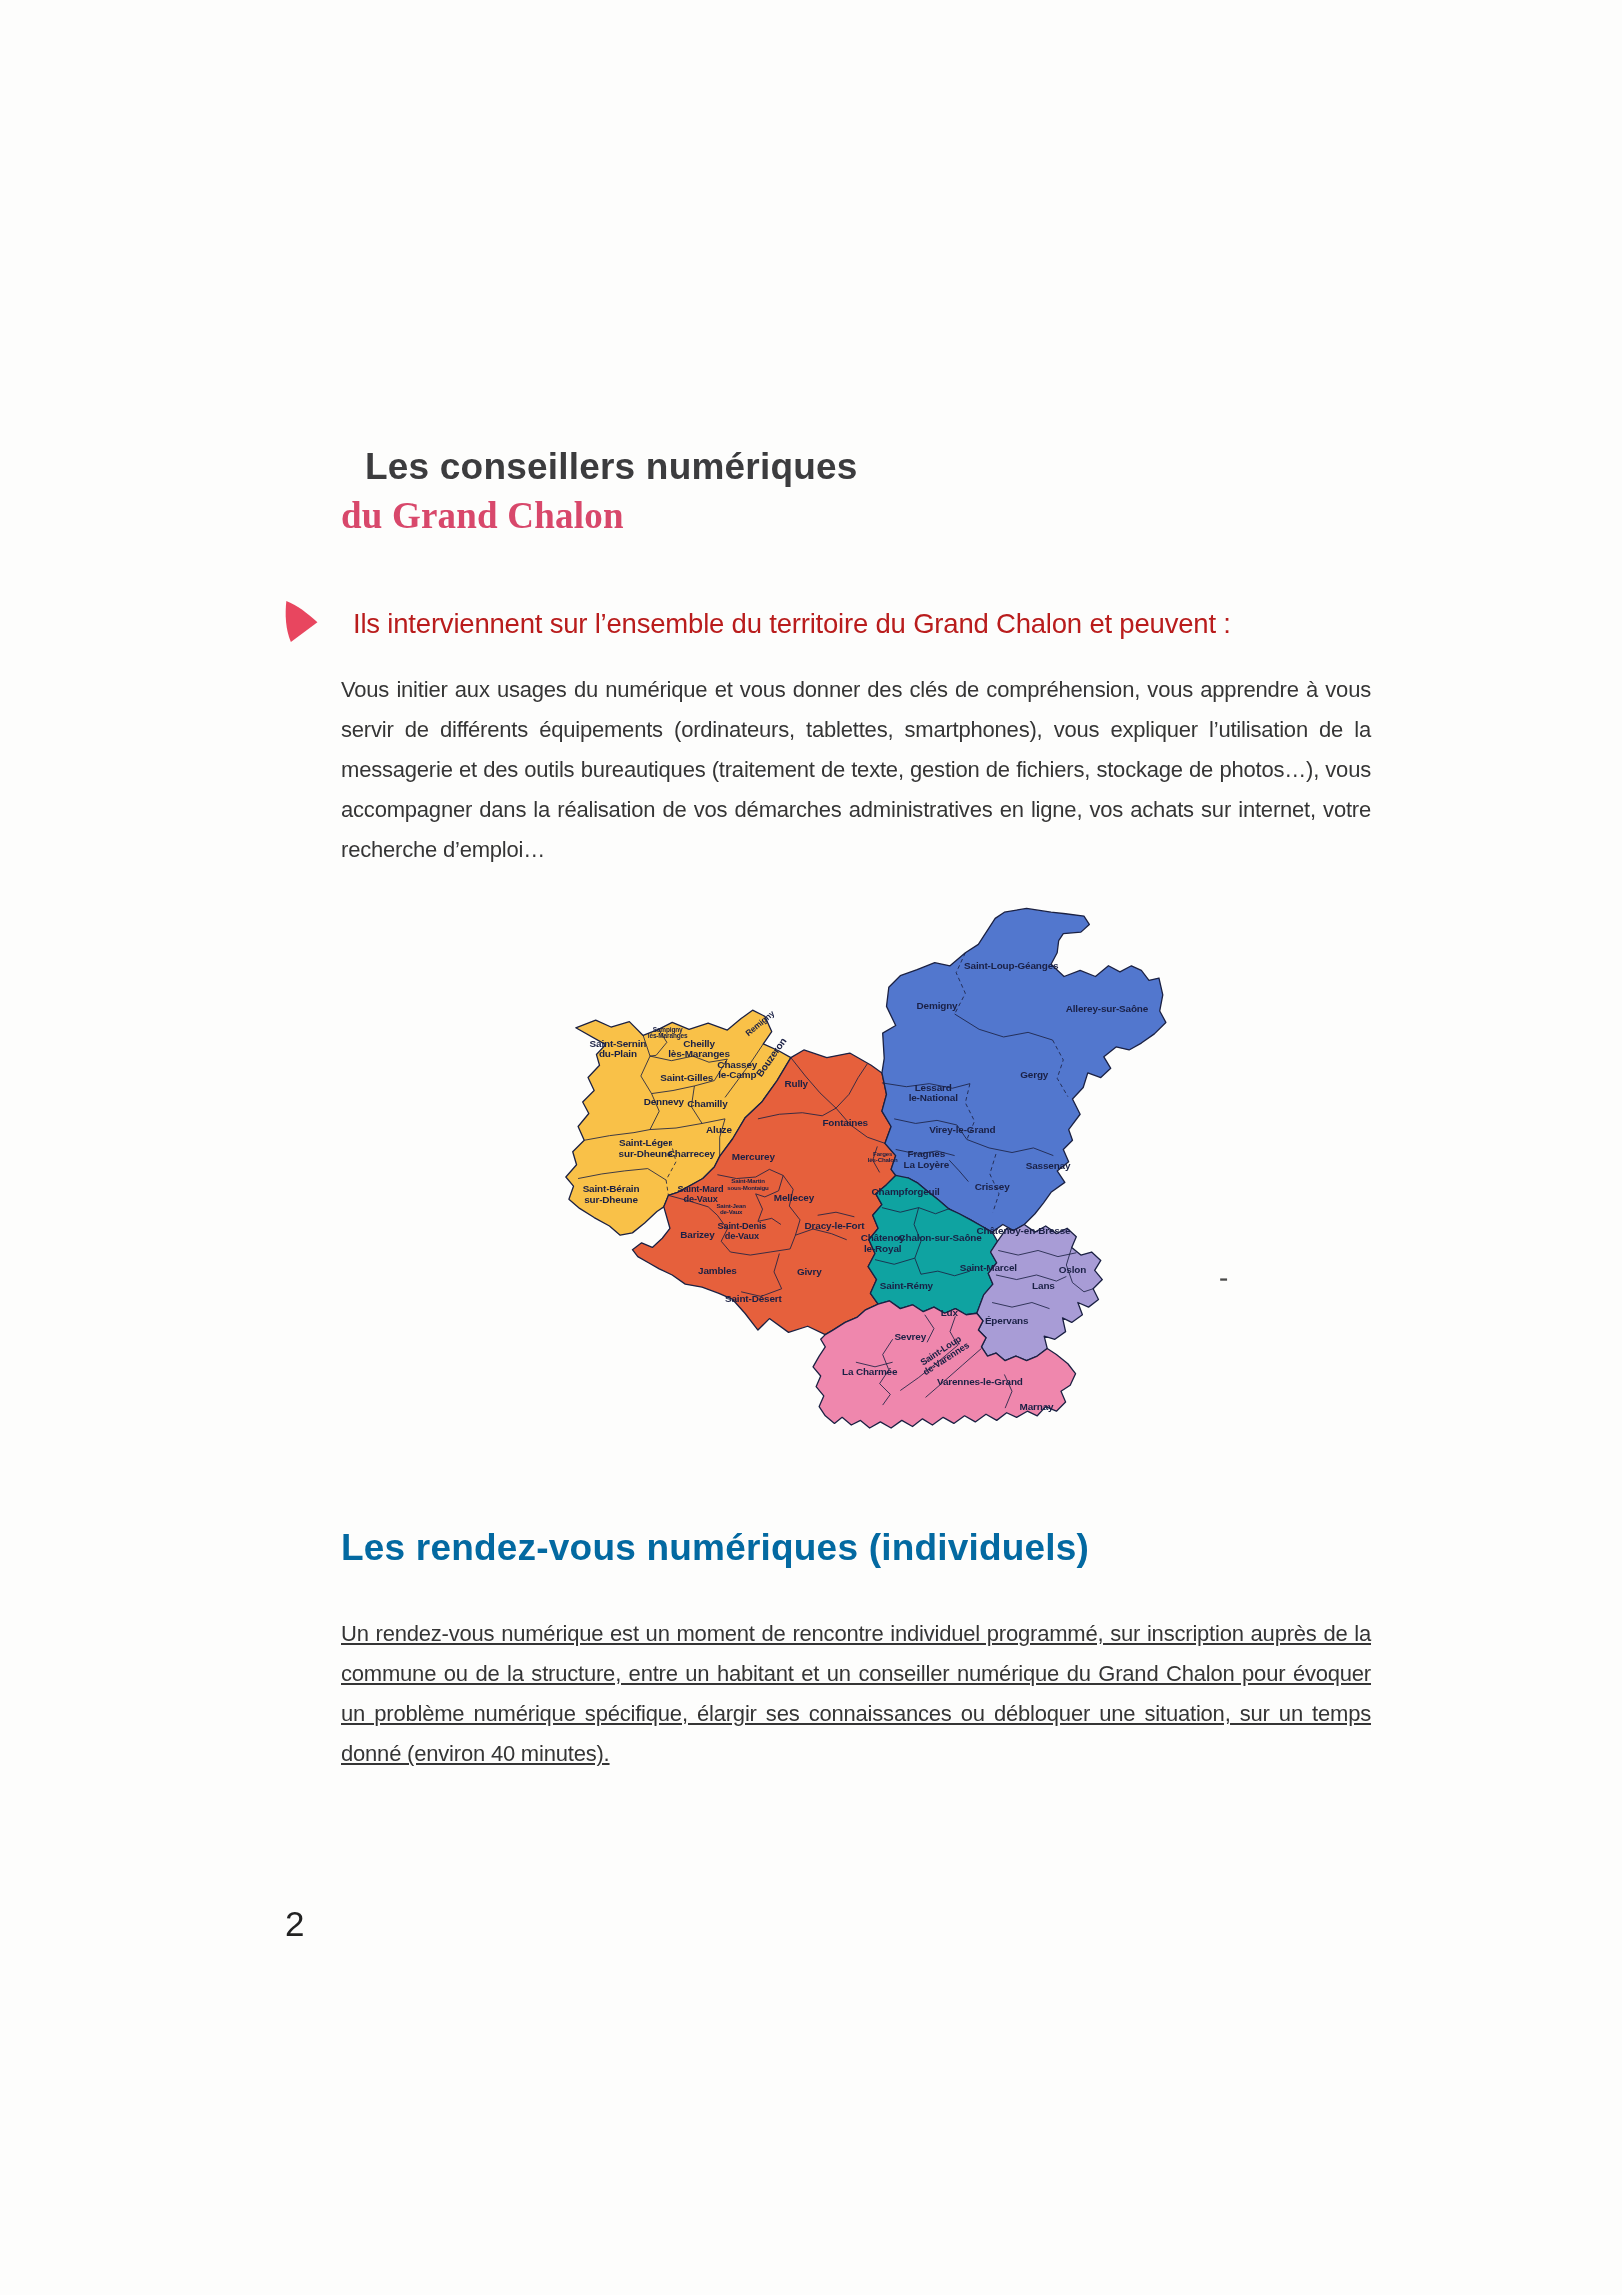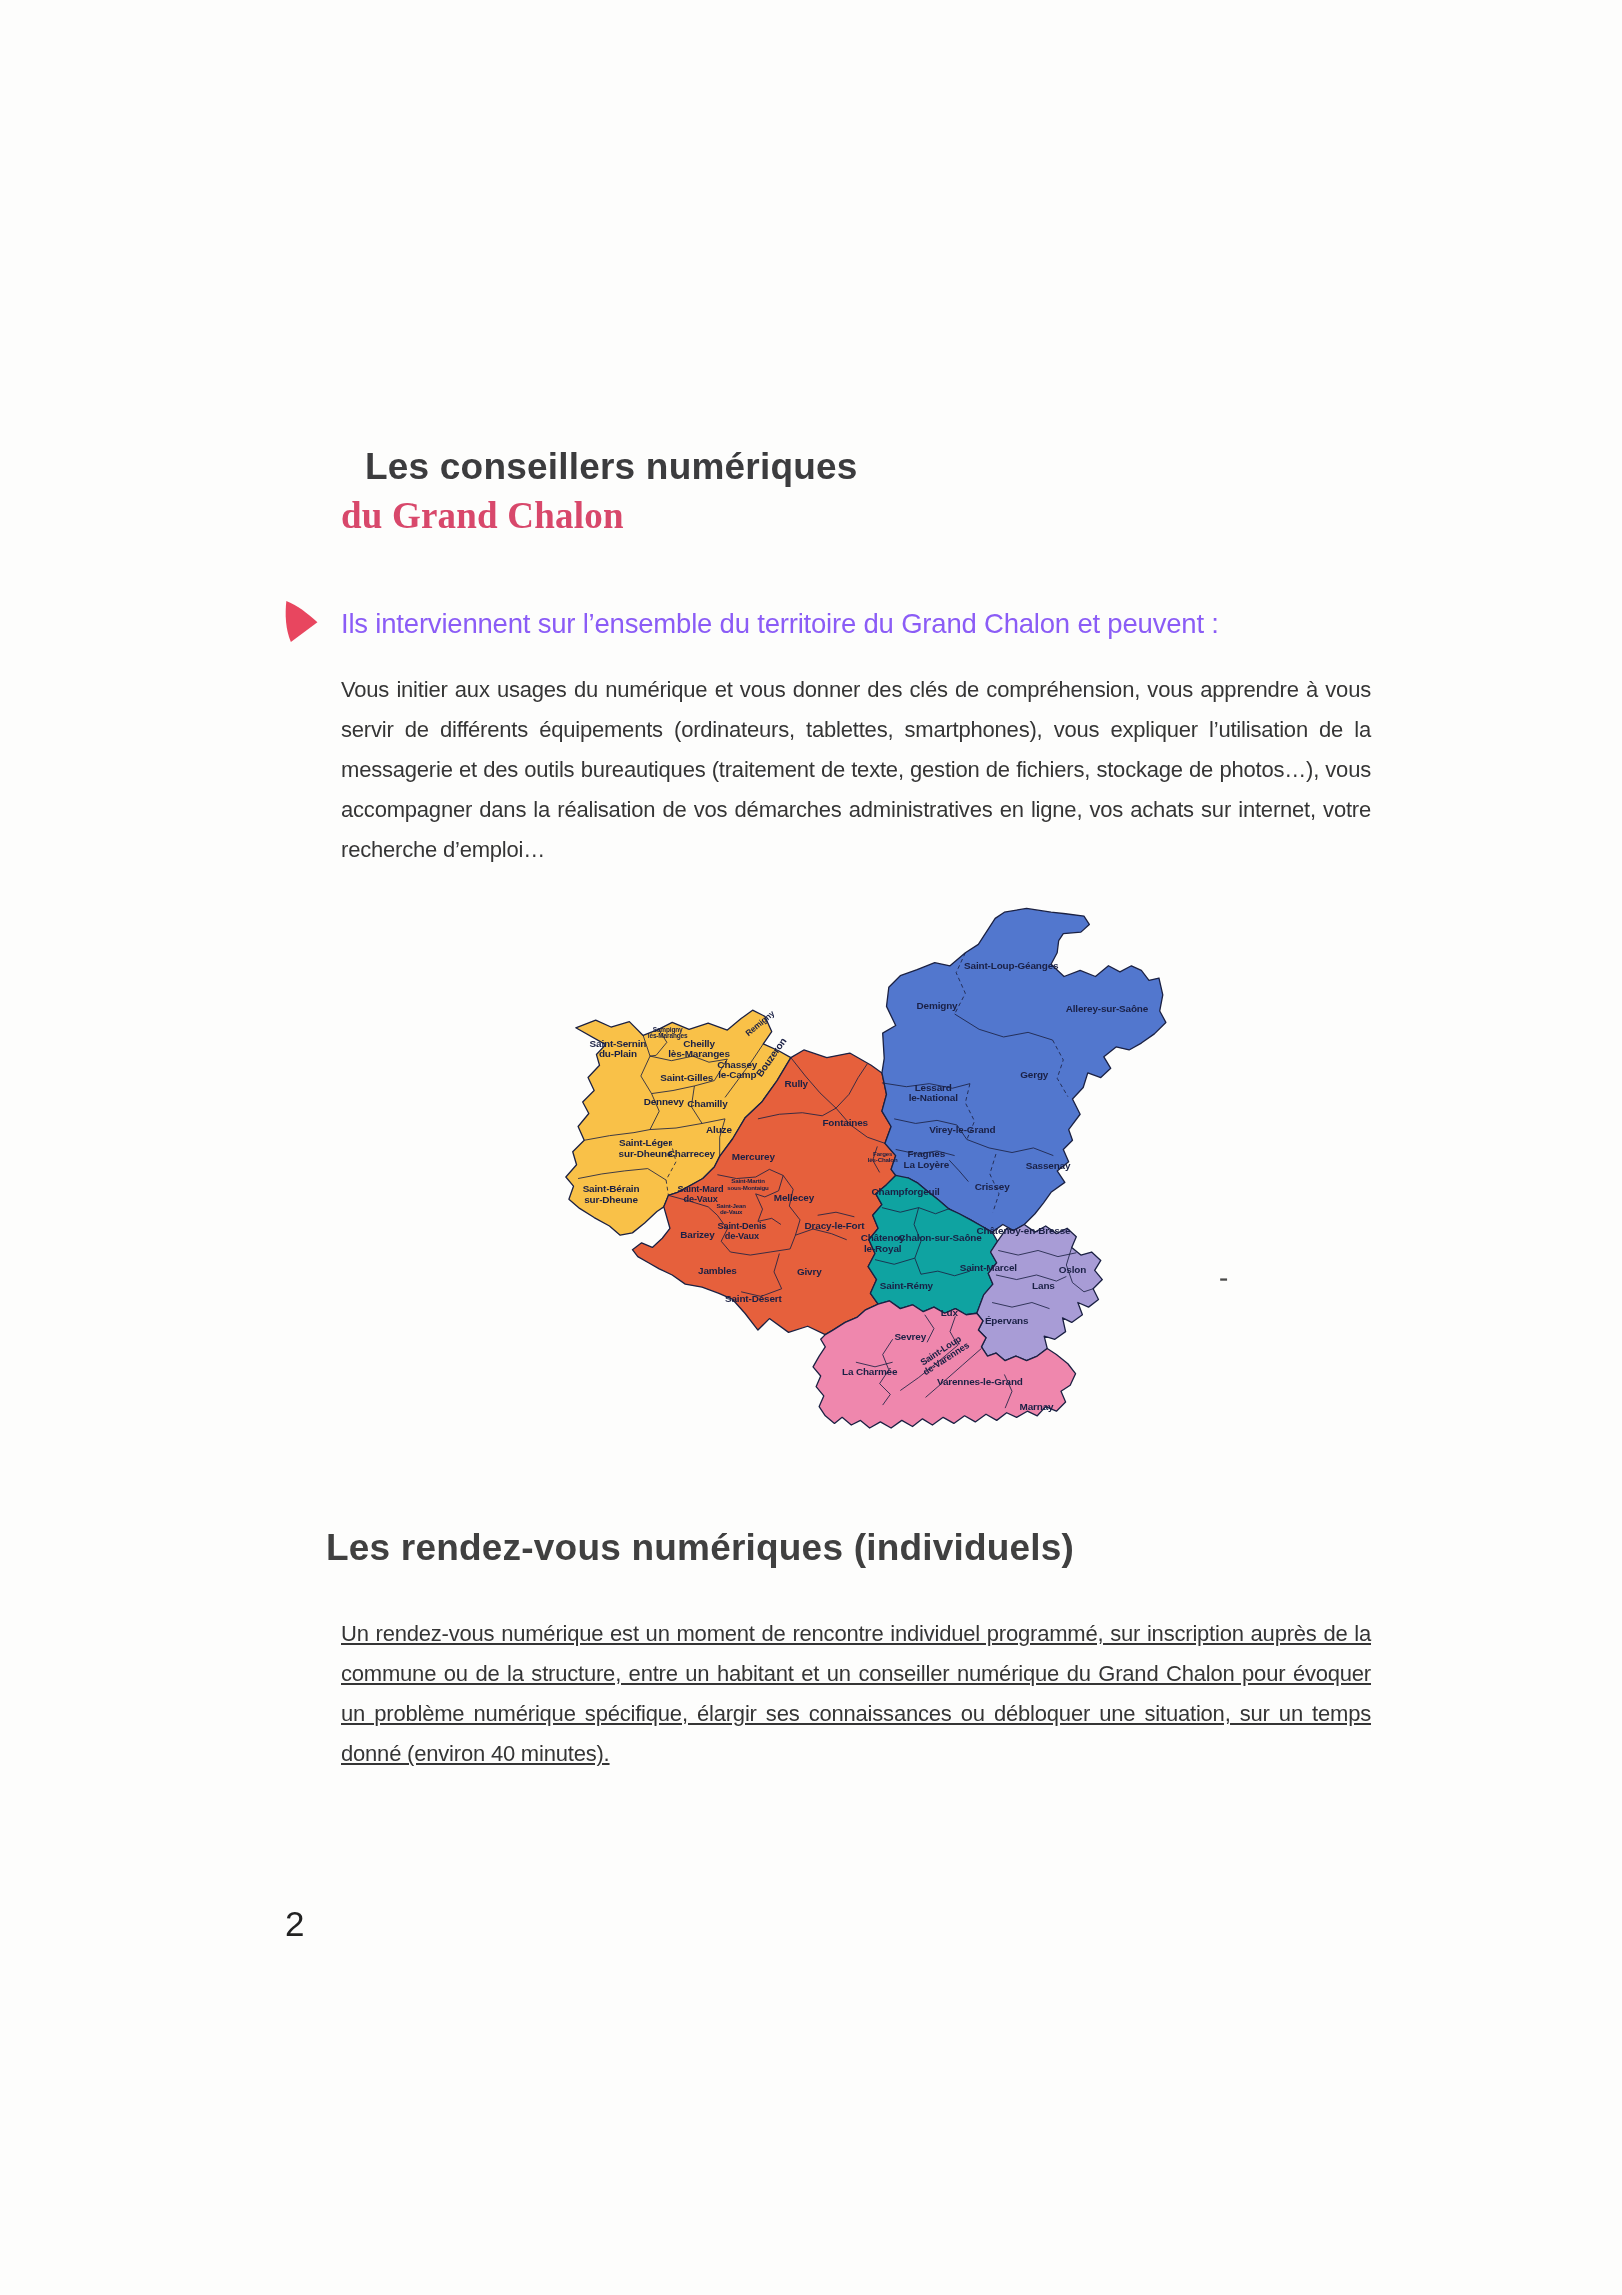--- a/index.html
+++ b/index.html
@@ -13,34 +13,34 @@
   .h1{
     position:absolute;left:341px;top:442px;
     font-size:37px;line-height:49px;font-weight:bold;
     color:#3c3c3e;letter-spacing:0.2px;
   }
   .h1 .line2{color:#d8486b;font-family:Liberation Serif, serif;}
   .bullet{
     position:absolute;left:284px;top:598px;width:35px;height:47px;
   }
   .intro{
-    position:absolute;left:341px;top:608px;
-    font-size:27.5px;line-height:31px;color:#8b5cf6;letter-spacing:-0.2px;
+    position:absolute;left:353px;top:608px;
+    font-size:27.5px;line-height:31px;color:#b91c1c;letter-spacing:-0.2px;
   }
   .para{
     position:absolute;left:341px;width:1030px;
     font-size:22px;line-height:40px;color:#353535;
     text-align:justify;letter-spacing:-0.2px;
     font-stretch:semi-condensed;
   }
   .para1{top:670px;}
   .para2{top:1614px;text-decoration:underline;}
   .h2{
-    position:absolute;left:326px;top:1527px;
-    font-size:37px;font-weight:bold;color:#404040;letter-spacing:0.2px;
+    position:absolute;left:341px;top:1527px;
+    font-size:37px;font-weight:bold;color:#0369a1;letter-spacing:0.2px;
   }
   .pagenum{
     position:absolute;left:285px;top:1904px;
     font-size:35px;color:#222222;
   }
   .mapwrap{
     position:absolute;left:536px;top:880px;width:750px;height:643px;
   }
   .mapwrap svg{width:100%;height:100%;}
   svg text{font-family:"Liberation Sans", sans-serif;letter-spacing:-0.2px;}

